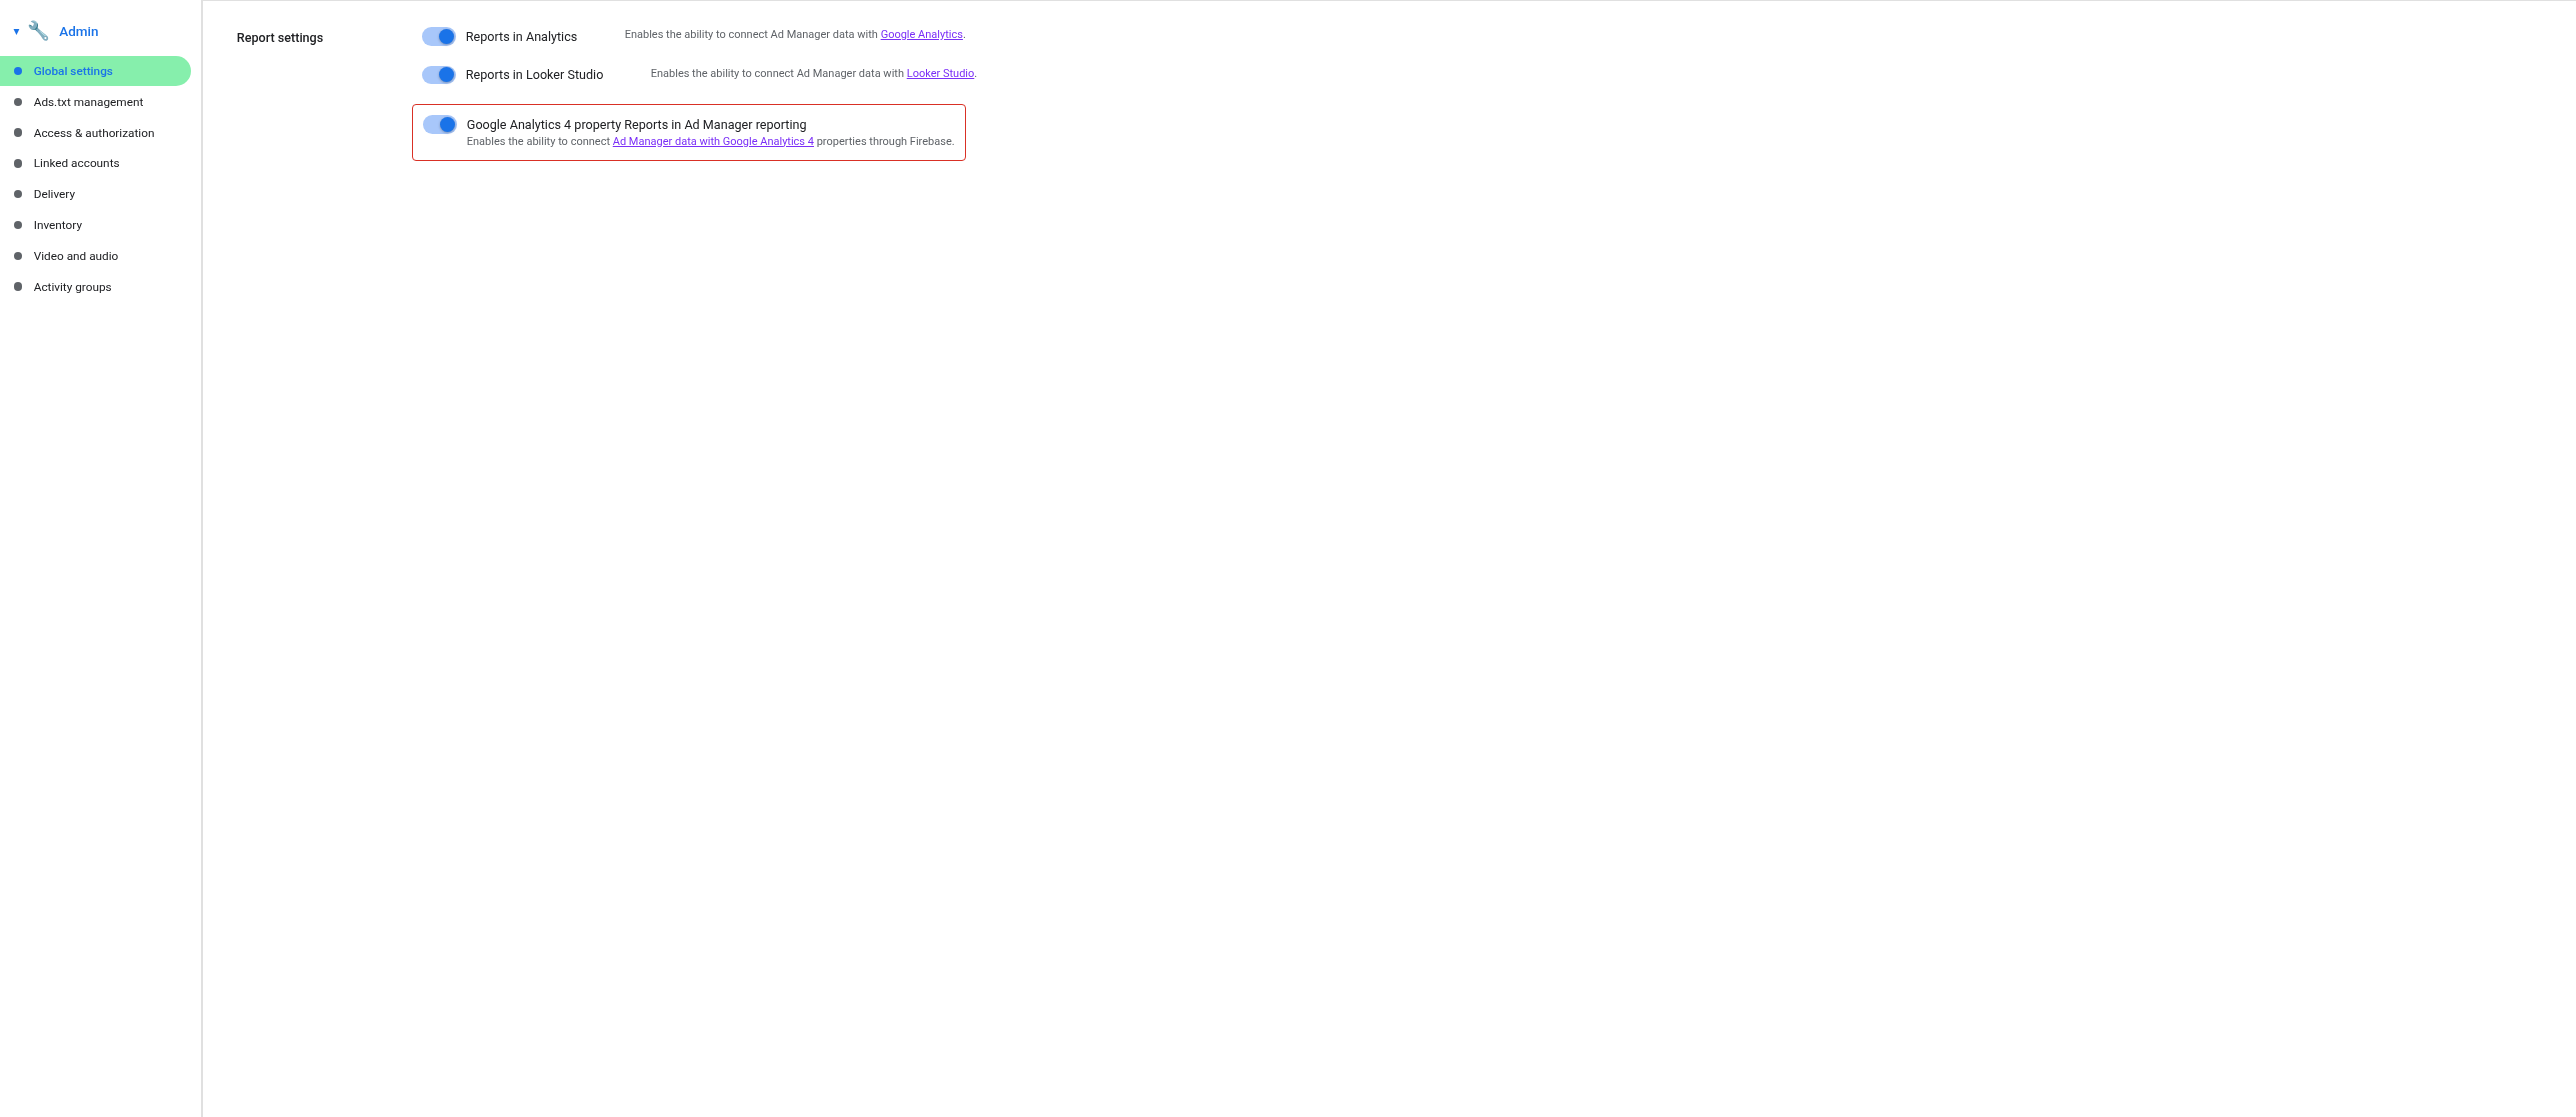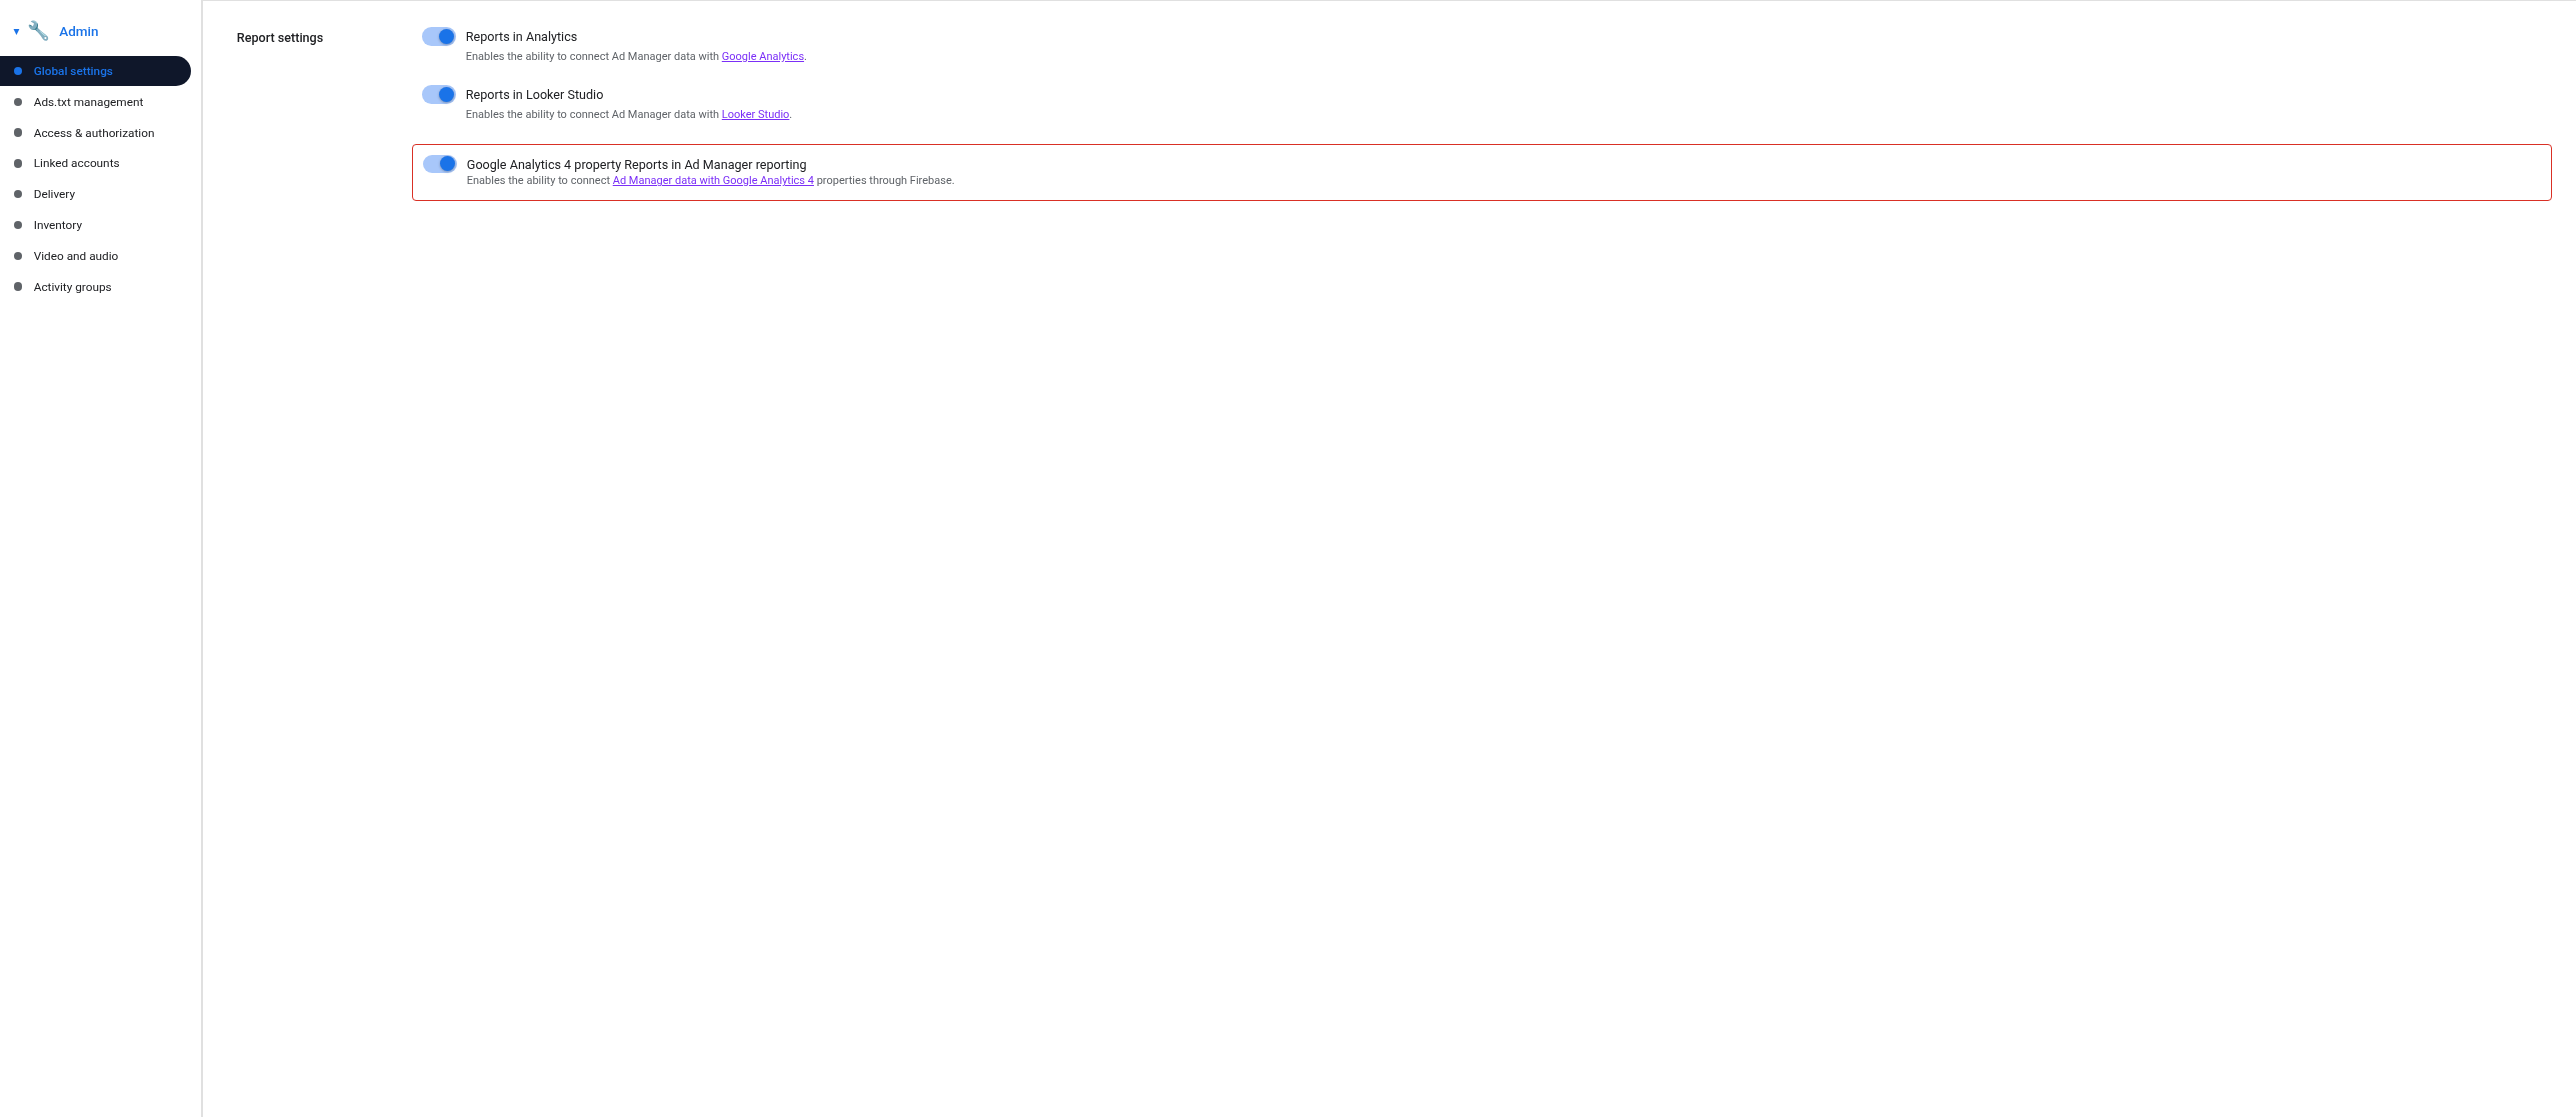--- a/index.html
+++ b/index.html
@@ -52,21 +52,21 @@
       align-items: center;
       gap: 11.8px;
       padding: 8.4px 13.5px;
       cursor: pointer;
       border-radius: 0 20px 20px 0;
       margin-right: 10px;
       transition: background 0.1s;
     }
 
     .sidebar-item.active {
-      background: #0f172a;
+      background: #86efac;
     }
 
     .sidebar-item .dot {
       width: 8.4px;
       height: 8.4px;
       border-radius: 50%;
       flex-shrink: 0;
     }
 
     .sidebar-item.active .dot {
@@ -122,21 +122,21 @@
 
     .settings-content {
       flex: 1;
       display: flex;
       flex-direction: column;
       gap: 20px;
     }
 
     .setting-item {
       display: flex;
-      flex-direction: column;
+      flex-direction: row;
       gap: 3.4px;
     }
 
     .setting-item-header {
       display: flex;
       align-items: center;
       gap: 10px;
     }
 
     .setting-item-title {

